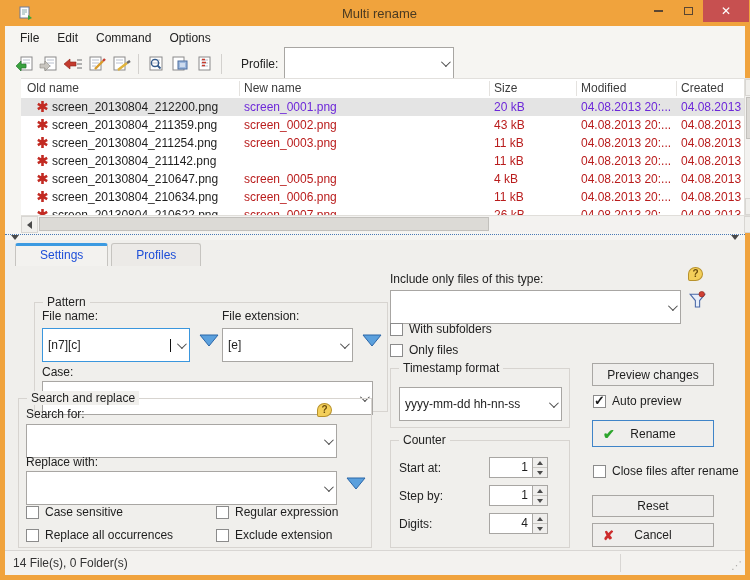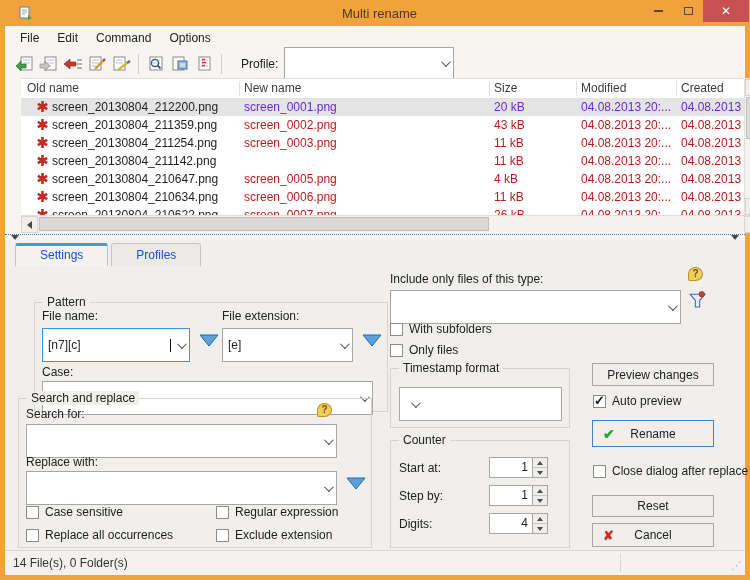--- a/index.html
+++ b/index.html
@@ -413,20 +413,21 @@
           <span class="lbl">With subfolders</span>
       </label>
       <label class="cb" style="left:385px;top:77px;">
         <span class="box"></span>
           <span class="lbl">Only files</span>
       </label>
 
       <div class="groupbox" style="left:385px;top:102px;width:180px;height:60px;">
         <span class="gb-label">Timestamp format</span>
         <div class="combo" style="position:absolute;left:8px;top:18px;width:163px;">
+          <span class="ctext">yyyy-mm-dd hh-nn-ss</span>
           <span class="chev"></span>
         </div>
       </div>
 
       <div class="groupbox" style="left:385px;top:174px;width:180px;height:108px;">
         <span class="gb-label">Counter</span>
         <span class="flabel" style="left:8px;top:20px;">Start at:</span>
         <div class="spin" style="left:98px;top:16px;">
           <span class="num">1</span>
           <span class="arrows">
@@ -470,21 +471,21 @@
       <label class="cb checked" style="left:588px;top:128px;">
         <span class="box"></span>
           <span class="lbl">Auto preview</span>
       </label>
       <div class="btn default" style="left:587px;top:154px;width:122px;height:27px;">
         <span class="bicon green">✔</span>
         <span>Rename</span>
       </div>
       <label class="cb" style="left:588px;top:198px;">
         <span class="box"></span>
-          <span class="lbl">Close dialog after replace</span>
+          <span class="lbl">Close files after rename</span>
       </label>
       <div class="btn" style="left:587px;top:229px;width:122px;height:22px;">
         <span>Reset</span>
       </div>
       <div class="btn" style="left:587px;top:257px;width:122px;height:24px;">
         <span class="bicon red">✘</span>
         <span>Cancel</span>
       </div>
     </div>
 

